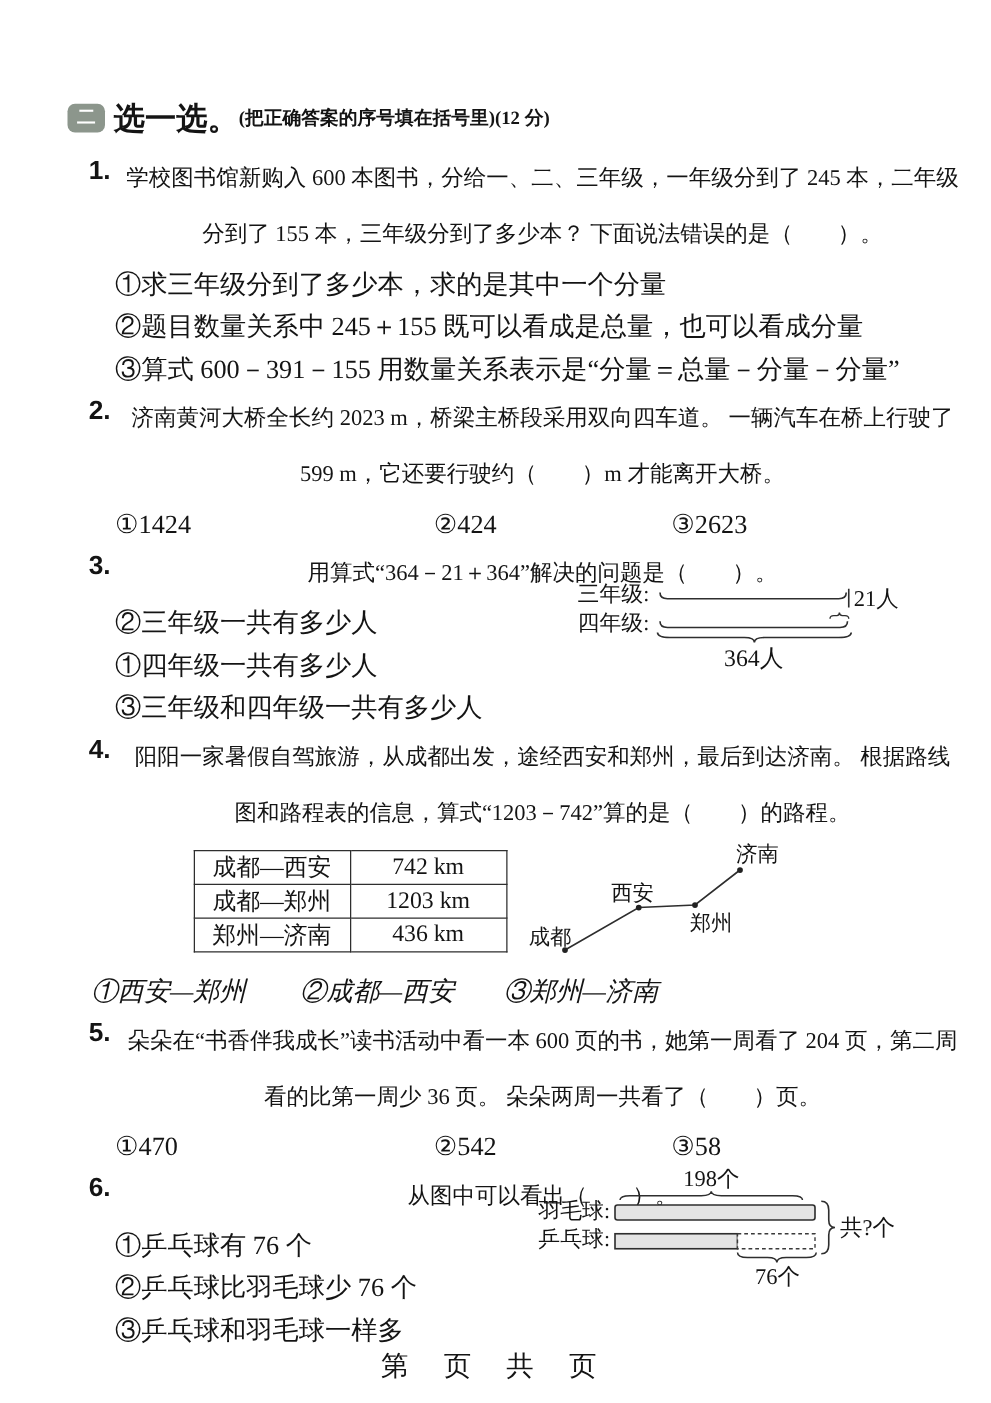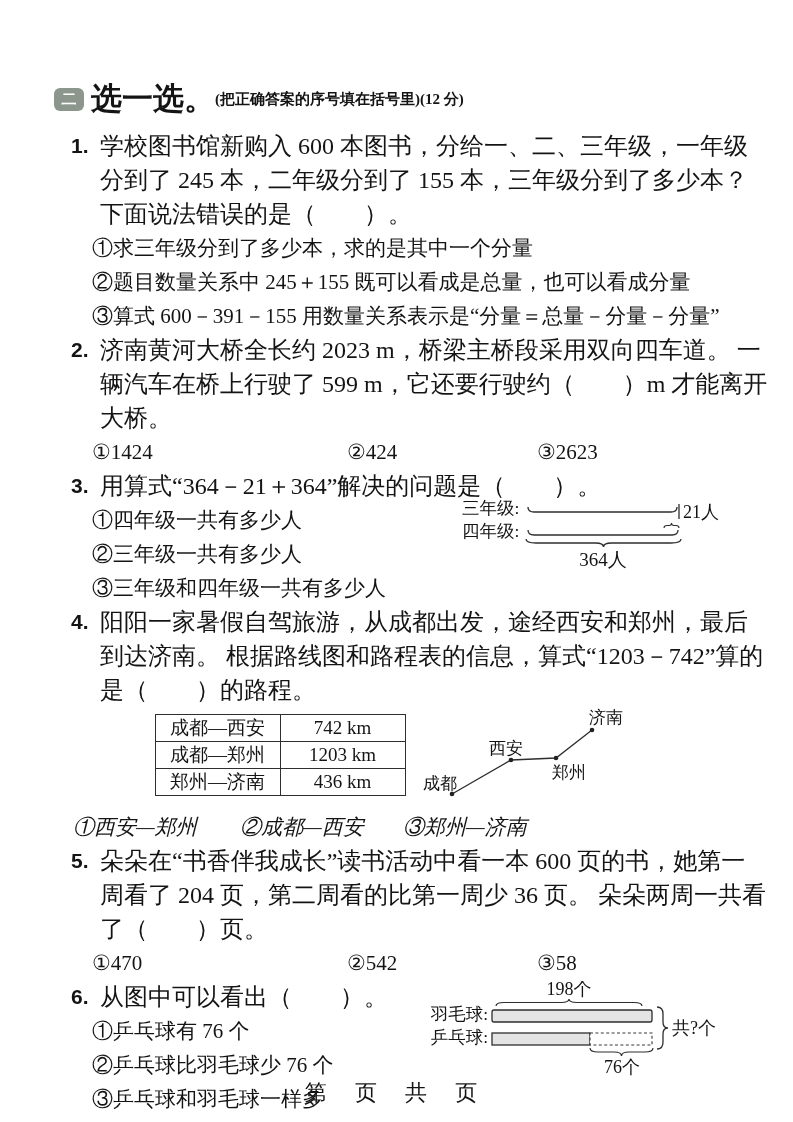--- a/index.html
+++ b/index.html
@@ -13,26 +13,26 @@
     color:#141414;
     overflow:hidden;
   }
   
   .sec-header{display:flex;align-items:center;margin-left:-4px;margin-bottom:9px;}
   .badge{
     width:30px;height:23px;border-radius:6px;background:#8c968c;
     color:#fff;font-weight:bold;font-size:15px;line-height:23px;text-align:center;
     flex:0 0 auto;
   }
-  .sec-title{font-weight:bold;font-size:31px;margin-left:7px;white-space:nowrap;}
+  .sec-title{font-weight:bold;font-size:25px;margin-left:7px;white-space:nowrap;}
   .sec-sub{font-weight:bold;font-size:15px;}
   
   .question{position:relative;padding-left:42px;}
   .qnum{position:absolute;left:13px;top:0;font-weight:bold;font-size:21px;line-height:34px;font-family:"Liberation Sans",sans-serif;}
-  .qtext{font-size:24px;line-height:34px;}
+  .qtext{font-size:18px;line-height:45px;text-align:center;}
   .opt-line{font-size:21px;line-height:34px;margin-left:-8px;}
   .opt-row{display:flex;font-size:21px;line-height:34px;margin-left:-8px;}
   .opt-row.q4{margin-left:-27px;font-style:italic;}
   .opt-row .c1{width:255px;flex:0 0 auto;}
   .opt-row .c2{width:190px;flex:0 0 auto;}
   .opt-row.q4 .c1{width:167px;}
   .opt-row.q4 .c2{width:163px;}
   
   .q3-diagram{position:absolute;left:402px;top:28px;}
   .q6-diagram{position:absolute;left:372px;top:1px;}
@@ -76,22 +76,22 @@
     <div class="opt-row">
       <span class="c1">①1424</span>
       <span class="c2">②424</span>
       <span class="c3">③2623</span>
     </div>
   </div>
 
   <div class="question">
     <span class="qnum">3.</span>
     <div class="qtext">用算式“364－21＋364”解决的问题是（　　）。</div>
+    <div class="opt-line">②三年级一共有多少人</div>
     <div class="opt-line">①四年级一共有多少人</div>
-    <div class="opt-line">②三年级一共有多少人</div>
     <div class="opt-line">③三年级和四年级一共有多少人</div>
 
     <svg class="q3-diagram" width="295" height="78" viewBox="0 0 295 78">
       <text x="2" y="17" font-size="17.5">三年级:</text>
       <path d="M 68,10 Q 68,15 74,15 L 211,15 Q 217,15 217,10" fill="none" stroke="#2e2e2e" stroke-width="1.3"></path>
       <line x1="219" y1="7" x2="219" y2="22" stroke="#2e2e2e" stroke-width="1.3"></line>
       <text x="223" y="21" font-size="18">21人</text>
 
       <text x="2" y="40" font-size="17.5">四年级:</text>
       <path d="M 68,33 Q 68,38 74,38 L 212,38 Q 218,38 218,33" fill="none" stroke="#2e2e2e" stroke-width="1.3"></path>

